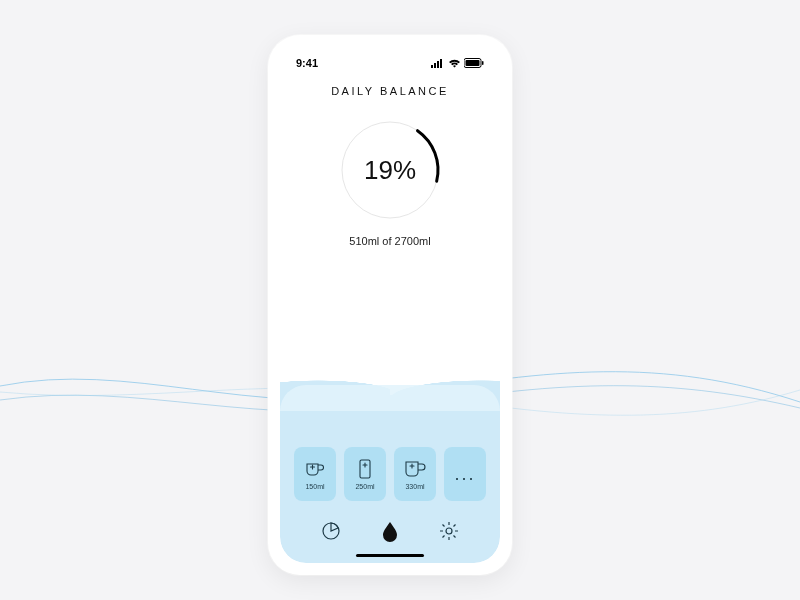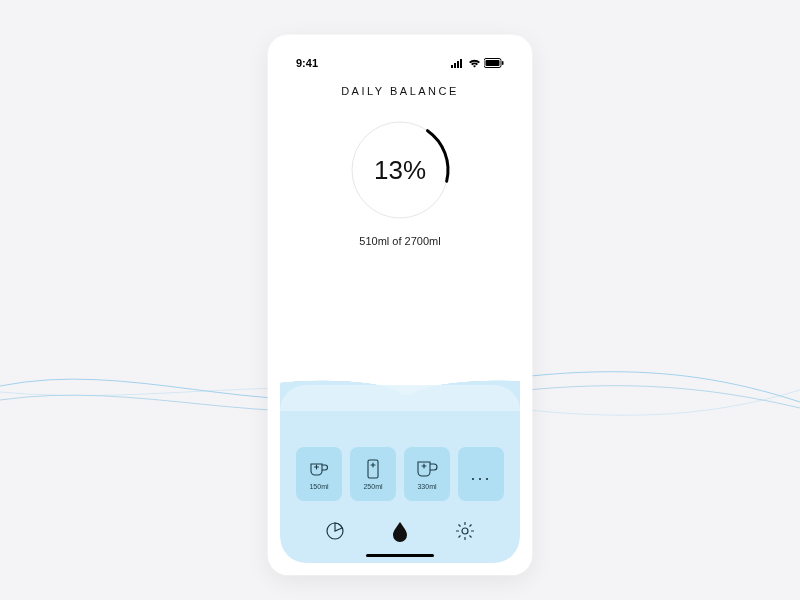--- a/index.html
+++ b/index.html
@@ -15,24 +15,24 @@
   .wavebg {
     position: absolute;
     left: 0; top: 0; width: 800px; height: 600px;
     pointer-events: none;
   }
   
   .phone {
     position: absolute;
     left: 268px;
     top: 35px;
-    width: 264px;
+    width: 244px;
     height: 540px;
     background: #ffffff;
-    border-radius: 20px;
+    border-radius: 32px;
     box-shadow: 0 6px 24px rgba(0,0,0,0.07), 0 0 0 1px rgba(255,255,255,0.6);
     overflow: hidden;
   }
   .screen {
     position: absolute;
     left: 12px; right: 12px; top: 12px; bottom: 12px;
     background: #ffffff;
     border-radius: 26px;
     overflow: hidden;
   }
@@ -199,21 +199,21 @@
 
     <div class="title">DAILY BALANCE</div>
 
     <div class="ring-wrap">
       <div class="ring">
         <svg viewBox="0 0 110 110">
           <circle cx="55" cy="55" r="48" fill="none" stroke="#e6e6e6" stroke-width="1"></circle>
 
           <circle cx="55" cy="55" r="48" fill="none" stroke="#000" stroke-width="3" stroke-dasharray="57.3 301.6" stroke-linecap="round" transform="rotate(-55 55 55)"></circle>
         </svg>
-        <div class="ring-text">13%</div>
+        <div class="ring-text">19%</div>
       </div>
     </div>
     <div class="subtext">510ml of 2700ml</div>
 
     <div class="water">
       <div class="water-light"></div>
 
       <div class="cards">
         <div class="card">
           <span class="ico">

